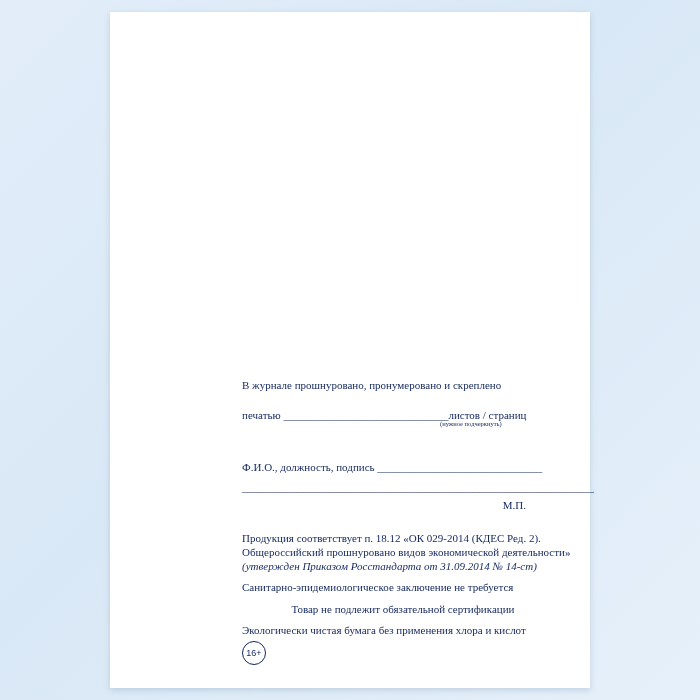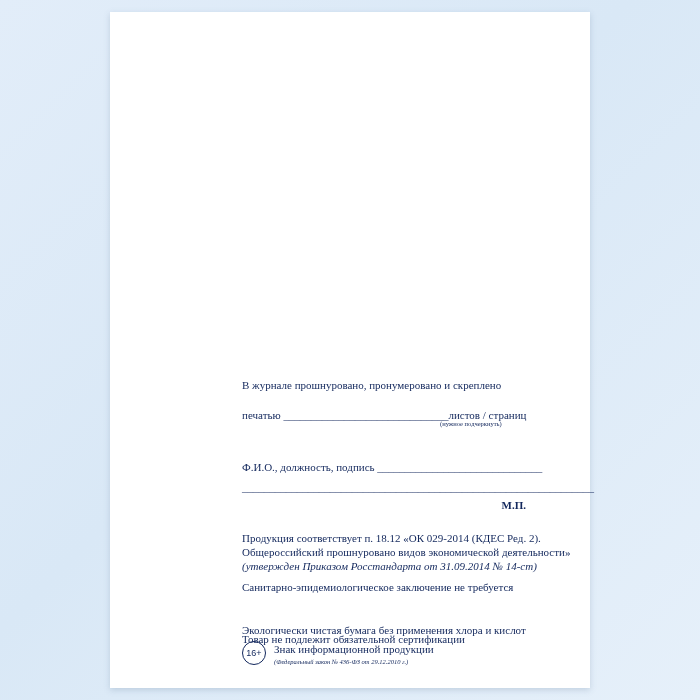--- a/index.html
+++ b/index.html
@@ -77,38 +77,38 @@
   #line-fio {
     top: 448px;
   }
   #line-blank {
     top: 468px;
   }
   #line-mp {
     top: 486px;
     text-align: right;
     padding-right: 38px;
-    font-weight: bold;
   }
 
   
   #prod-1 {
     top: 519px;
   }
   #prod-2 {
     top: 533px;
   }
   #prod-3 {
     top: 547px;
   }
   #prod-4 {
     top: 568px;
   }
   #prod-5 {
-    top: 620px;
+    top: 590px;
+    text-align: center;
   }
   #prod-6 {
     top: 611px;
   }
 
   
   #age-row {
     position: absolute;
     left: 132px;
     top: 628px;
@@ -185,21 +185,17 @@
       </div>
       <div class="block" id="prod-5">
         <div class="ln">Товар не подлежит обязательной сертификации</div>
       </div>
       <div class="block" id="prod-6">
         <div class="ln">Экологически чистая бумага без применения хлора и кислот</div>
       </div>
 
       <div id="age-row">
         <div class="age-badge">16+</div>
-        <div class="age-text">
-          <div class="ln">Знак информационной продукции</div>
-          <div class="ln small italic">(Федеральный закон № 436-ФЗ от 29.12.2010 г.)</div>
-        </div>
       </div>
 
     </div>
   </div>
 </div>
 
 </body></html>

